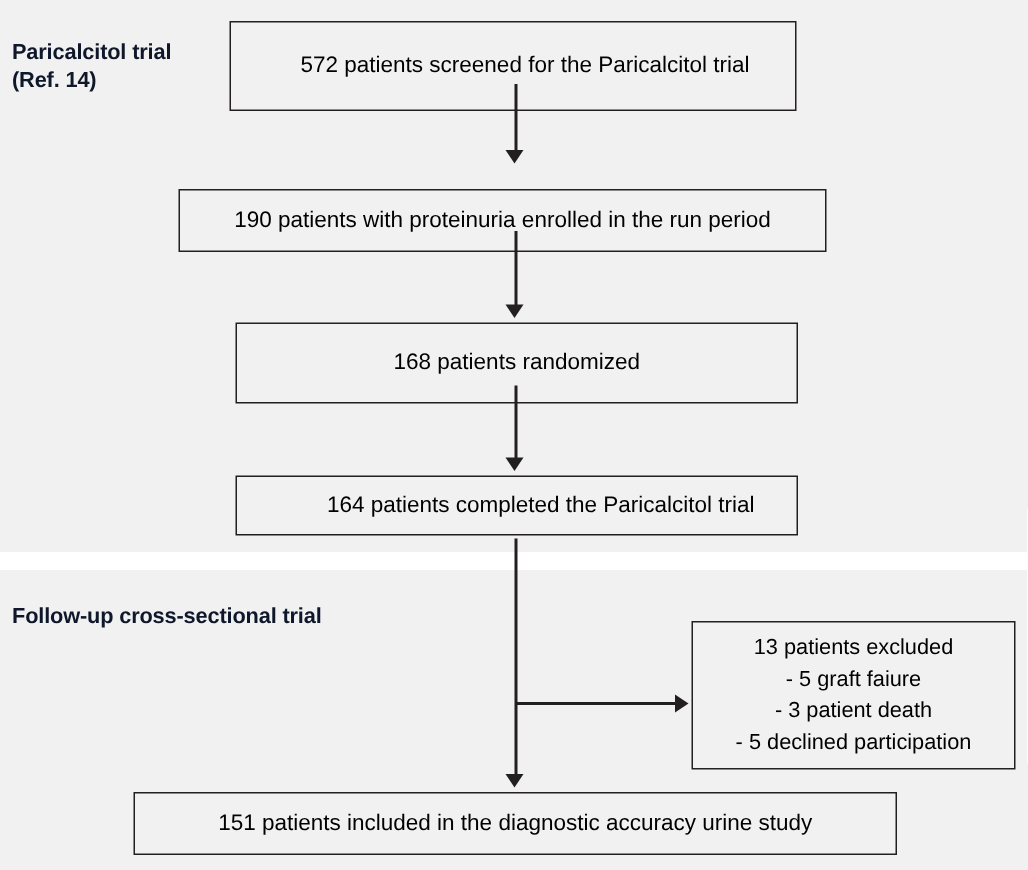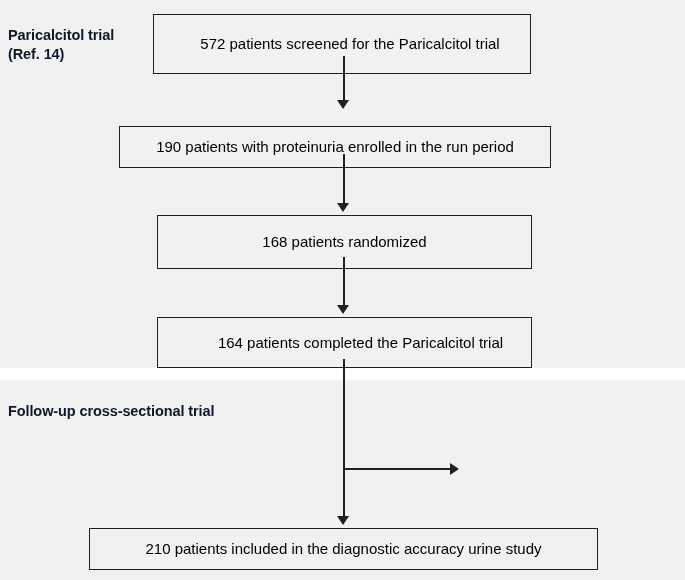--- a/index.html
+++ b/index.html
@@ -49,21 +49,21 @@
     font-size: 15px;
     display: flex;
     align-items: center;
     justify-content: center;
     text-align: center;
     line-height: 20px;
   }
   #box-screened   { left: 153px; top: 14px;  width: 378px; height: 60px; padding-left: 16px; }
   #box-enrolled   { left: 119px; top: 112px; width: 432px; height: 42px; margin-top: 14px; }
   #box-randomized { left: 157px; top: 215px; width: 375px; height: 54px; }
-  #box-completed  { left: 157px; top: 317px; width: 375px; height: 51px; padding-left: 32px; }
+  #box-completed  { left: 157px; top: 317px; width: 375px; height: 40px; padding-left: 32px; }
   #box-excluded   {
     left: 461px; top: 414px; width: 216px; height: 99px;
     font-size: 14.5px; line-height: 21px; white-space: pre-line;
   }
   #box-included   { left: 89px;  top: 528px; width: 509px; height: 42px; }
 
   
   .vline {
     position: absolute;
     left: 343px;
@@ -133,16 +133,20 @@
   <div class="arrowhead-down" id="a3"></div>
 
   <div class="box" id="box-completed">164 patients completed the Paricalcitol trial</div>
 
   <div class="vline" id="v4"></div>
   <div class="arrowhead-down" id="a4"></div>
 
   <div id="h-branch"></div>
   <div id="a-branch"></div>
 
+  <div class="box" id="box-excluded">13 patients excluded
+- 5 graft faiure
+- 3 patient death
+- 5 declined participation</div>
 
-  <div class="box" id="box-included">210 patients included in the diagnostic accuracy urine study</div>
+  <div class="box" id="box-included">151 patients included in the diagnostic accuracy urine study</div>
 
 </div>
 
 </body></html>

